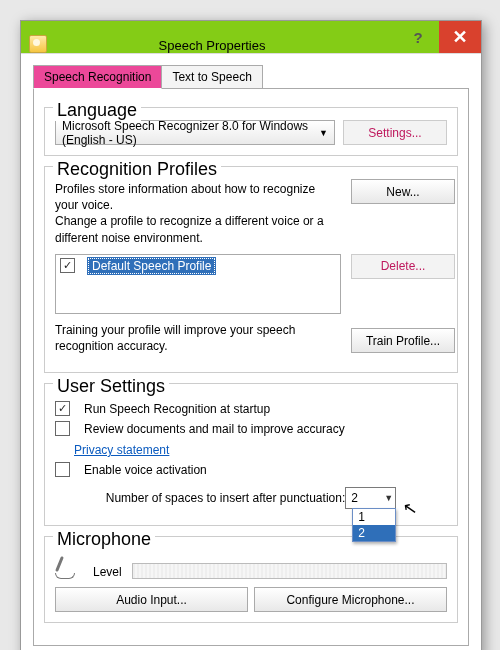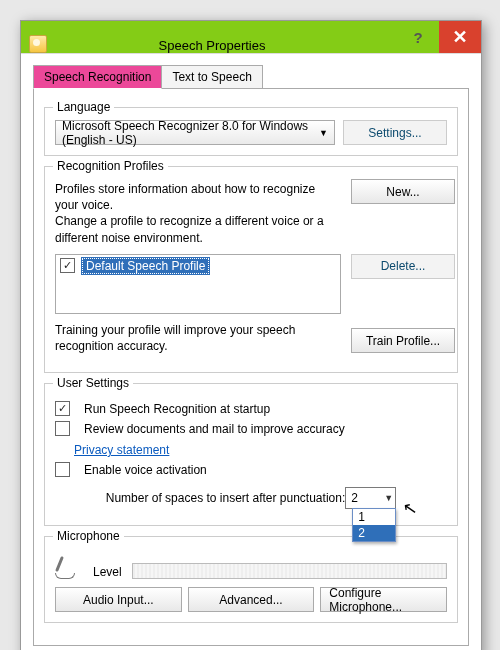--- a/index.html
+++ b/index.html
@@ -12,28 +12,28 @@
 .tbtn{width:42px;display:flex;align-items:center;justify-content:center;color:#555;font-size:15px}
 .tbtn.close{background:#d9412d;color:#fff;font-size:18px;font-weight:bold}
 .tbtn.help{font-weight:bold}
 .body{padding:10px 12px 12px}
 .tabs{display:flex;position:relative;top:1px}
 .tab{padding:4px 10px;border:1px solid #aaa;background:#ec4899;margin-right:-1px;font-size:12px}
 .tab.active{border-bottom:1px solid #fff;z-index:2}
 .tab.inactive{background:#f4f4f4}
 .panel{border:1px solid #aaa;padding:10px 10px 12px;background:#fff}
 .group{border:1px solid #ccc;padding:12px 10px 10px;margin:8px 0 10px;position:relative}
-.group-title{position:absolute;top:-8px;left:8px;background:#fff;padding:0 4px;font-size:12px}
+.group-title{position:absolute;top:-8px;left:8px;background:#fff;padding:0 4px;font-size:18px}
 .row{display:flex;align-items:center;gap:8px}
 .lang-select{flex:1;height:23px;border:1px solid #aaa;background:linear-gradient(#fff,#eaeaea);padding:0 6px;display:flex;align-items:center;justify-content:flex-end}
 .btn{height:23px;min-width:86px;border:1px solid #aaa;background:linear-gradient(#fff,#e8e8e8);display:flex;align-items:center;justify-content:center;padding:0 8px}
-.btn.disabled{color:#0c4a6e;border-color:#ccc;background:#f3f3f3}
+.btn.disabled{color:#be185d;border-color:#ccc;background:#f3f3f3}
 .desc{margin:2px 0 8px;line-height:1.35}
 .profile-box{border:1px solid #aaa;height:54px;padding:2px;margin-bottom:6px}
-.profile-row{display:flex;align-items:center;gap:7px;padding:1px 2px}
+.profile-row{display:flex;align-items:center;gap:13px;padding:1px 2px}
 .profile-label{background:#2f6fb9;color:#fff;padding:0 3px;border:1px dotted #fff;outline:1px solid #2f6fb9}
 .chk{width:13px;height:13px;border:1px solid #666;background:#fff;display:inline-flex;align-items:center;justify-content:center;font-size:11px;line-height:1}
 .chk.checked::after{content:"✓";font-size:11px;color:#222}
 .usr-row{display:flex;align-items:center;gap:14px;margin:5px 0}
 .link{color:#0b5bbf;text-decoration:underline;margin-left:19px;margin-top:2px;display:inline-block}
 .spaces-row{display:flex;align-items:center;justify-content:center;margin:10px 2px 6px}
 .combo{width:42px;height:20px;border:1px solid #7a7a7a;display:flex;align-items:center;justify-content:space-between;padding:0 2px 0 5px;background:#fff;position:relative}
 .combo .arrow{font-size:9px;color:#333}
 .dropdown{position:absolute;top:20px;right:-1px;width:42px;border:1px solid #6b8ec6;background:#fff;box-shadow:1px 2px 3px rgba(0,0,0,.3);z-index:50}
 .dd-item{padding:1px 5px}
@@ -146,21 +146,20 @@
 
       <div class="group">
         <div class="group-title">Microphone</div>
         <div class="mic-row">
           <div class="mic-icon"></div>
           <span>Level</span>
           <div class="level-bar"></div>
         </div>
         <div class="mic-btns">
           <div class="btn">Audio Input...</div>
-          <div class="btn">Advanced...</div>
           <div class="btn">Configure Microphone...</div>
         </div>
       </div>
 
     </div>
   </div>
 
 </div>
 
 </body></html>

